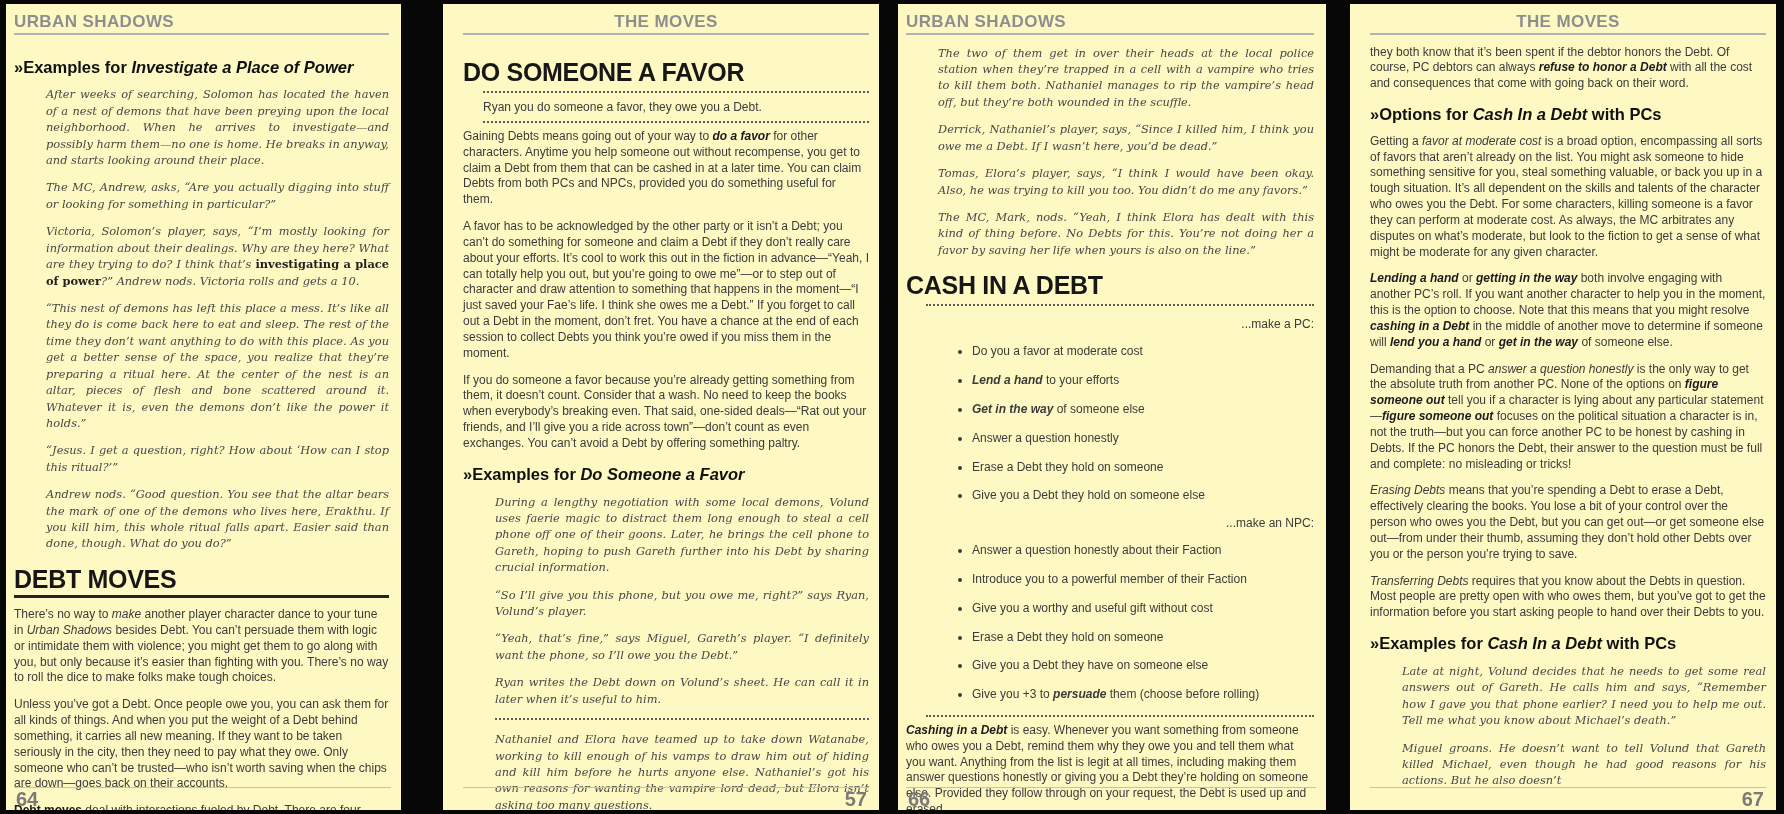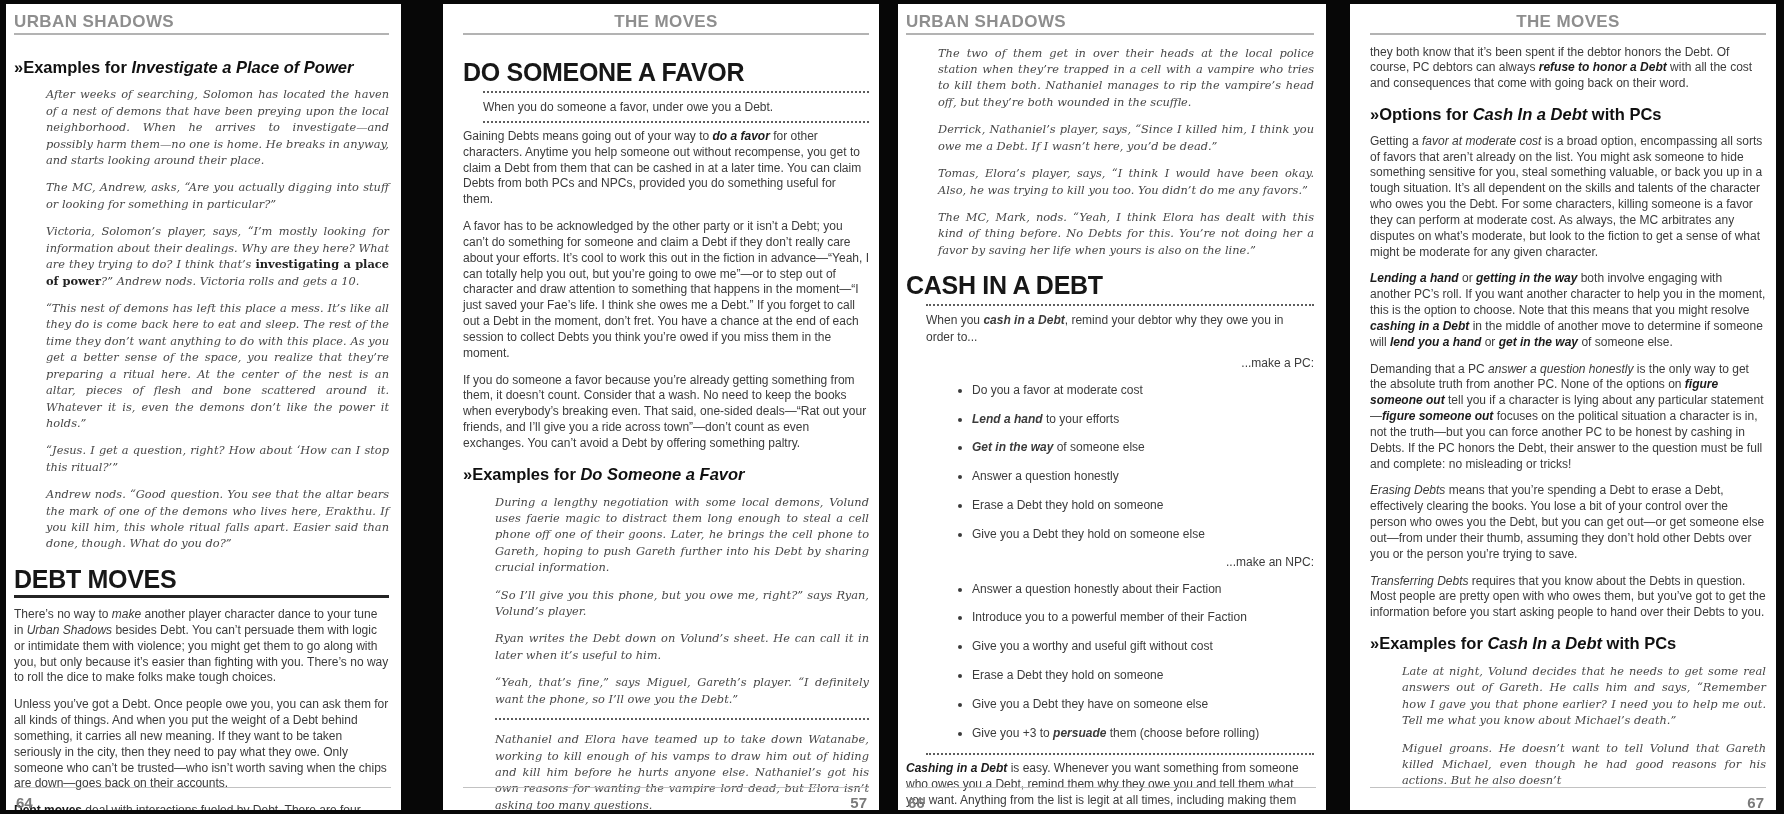--- a/index.html
+++ b/index.html
@@ -1,18 +1,18 @@
 <!DOCTYPE html>
 <html><head>
 <meta charset="utf-8">
 <style>
   html,body{margin:0;padding:0;background:#070707;}
   .spread{position:relative;width:1784px;height:814px;background:#070707;
           font-family:"Liberation Sans",sans-serif;overflow:hidden;}
-  .page{position:absolute;top:4px;height:806px;background:#ffffff;overflow:hidden;box-sizing:border-box;}
+  .page{position:absolute;top:4px;height:806px;background:#fef9c3;overflow:hidden;box-sizing:border-box;}
   .page.p1{left:6px;width:395px;}
   .page.p2{left:443px;width:436px;}
   .page.p3{left:898px;width:428px;}
   .page.p4{left:1350px;width:426px;}
 
   .page-inner{box-sizing:border-box;height:100%;position:relative;}
   .verso .page-inner{padding:0 12px 0 8px;}
   .recto .page-inner{padding:0 10px 0 20px;}
 
   .page-header{margin-top:8px;border-bottom:2px solid #b3b3b3;padding-bottom:1px;
@@ -35,21 +35,21 @@
   .move-text{font-size:12px;line-height:1.35;color:#3b3b3b;margin:5px 0 5px 20px;}
   .move-label{font-size:12px;color:#3b3b3b;margin:11px 0 9px 26px;text-align:right;}
   .bullets{margin:0 0 10px 0;padding-left:66px;color:#3b3b3b;font-size:12px;line-height:1.4;}
   .bullets li{margin:12px 0;}
 
   .dotted{border-top:2px dotted #5c5c5c;height:0;margin:6px 0 6px 20px;}
   .dotted.example-indent{margin:2px 0 11px 32px;}
 
   .footer-rule{position:absolute;left:8px;right:10px;bottom:30px;border-top:1px solid #c2c2c2;}
   .recto .footer-rule{left:20px;}
-  .page-number{position:absolute;bottom:7px;font-size:15px;font-weight:bold;color:#7a7a7a;}
+  .page-number{position:absolute;bottom:7px;font-size:20px;font-weight:bold;color:#7a7a7a;}
   .page-number.left{left:10px;}
   .page-number.right{right:12px;}
 </style>
 </head>
 <body>
 
 <div class="spread">
   <section class="page p1 verso" id="page-0">
       <div class="page-inner">
         <div class="page-header"><span>URBAN SHADOWS</span></div>
@@ -69,48 +69,47 @@
         <div class="footer-rule"></div>
         <div class="page-number left">64</div>
       </div>
     </section>
   <section class="page p2 recto" id="page-1">
       <div class="page-inner">
         <div class="page-header"><span>THE MOVES</span></div>
         <div class="content">
           <div class="h1">DO SOMEONE A FAVOR</div>
           <div class="dotted"></div>
-          <p class="move-text">When you do someone a favor, under owe you a Debt.</p>
+          <p class="move-text">Ryan you do someone a favor, they owe you a Debt.</p>
           <div class="dotted"></div>
           <p class="body">Gaining Debts means going out of your way to <b><i>do a favor</i></b> for other characters. Anytime you help someone out without recompense, you get to claim a Debt from them that can be cashed in at a later time. You can claim Debts from both PCs and NPCs, provided you do something useful for them.</p>
           <p class="body">A favor has to be acknowledged by the other party or it isn’t a Debt; you can’t do something for someone and claim a Debt if they don’t really care about your efforts. It’s cool to work this out in the fiction in advance—“Yeah, I can totally help you out, but you’re going to owe me”—or to step out of character and draw attention to something that happens in the moment—“I just saved your Fae’s life. I think she owes me a Debt.” If you forget to call out a Debt in the moment, don’t fret. You have a chance at the end of each session to collect Debts you think you’re owed if you miss them in the moment.</p>
           <p class="body">If you do someone a favor because you’re already getting something from them, it doesn’t count. Consider that a wash. No need to keep the books when everybody’s breaking even. That said, one-sided deals—“Rat out your friends, and I’ll give you a ride across town”—don’t count as even exchanges. You can’t avoid a Debt by offering something paltry.</p>
           <div class="h2">»Examples for <i>Do Someone a Favor</i></div>
           <p class="example">During a lengthy negotiation with some local demons, Volund uses faerie magic to distract them long enough to steal a cell phone off one of their goons. Later, he brings the cell phone to Gareth, hoping to push Gareth further into his Debt by sharing crucial information.</p>
           <p class="example">“So I’ll give you this phone, but you owe me, right?” says Ryan, Volund’s player.</p>
+          <p class="example">“Yeah, that’s fine,” says Miguel, Gareth’s player. “I definitely want the phone, so I’ll owe you the Debt.”</p>
           <p class="example">Ryan writes the Debt down on Volund’s sheet. He can call it in later when it’s useful to him.</p>
-          <p class="example">“Yeah, that’s fine,” says Miguel, Gareth’s player. “I definitely want the phone, so I’ll owe you the Debt.”</p>
           <div class="dotted example-indent"></div>
           <p class="example">Nathaniel and Elora have teamed up to take down Watanabe, working to kill enough of his vamps to draw him out of hiding and kill him before he hurts anyone else. Nathaniel’s got his own reasons for wanting the vampire lord dead, but Elora isn’t asking too many questions.</p>
         </div>
         <div class="footer-rule"></div>
         <div class="page-number right">57</div>
       </div>
     </section>
   <section class="page p3 verso" id="page-2">
       <div class="page-inner">
         <div class="page-header"><span>URBAN SHADOWS</span></div>
         <div class="content">
           <p class="example">The two of them get in over their heads at the local police station when they’re trapped in a cell with a vampire who tries to kill them both. Nathaniel manages to rip the vampire’s head off, but they’re both wounded in the scuffle.</p>
           <p class="example">Derrick, Nathaniel’s player, says, “Since I killed him, I think you owe me a Debt. If I wasn’t here, you’d be dead.”</p>
           <p class="example">Tomas, Elora’s player, says, “I think I would have been okay. Also, he was trying to kill you too. You didn’t do me any favors.”</p>
           <p class="example">The MC, Mark, nods. “Yeah, I think Elora has dealt with this kind of thing before. No Debts for this. You’re not doing her a favor by saving her life when yours is also on the line.”</p>
           <div class="h1">CASH IN A DEBT</div>
           <div class="dotted"></div>
-          <p class="move-text">When you <b><i>cash in a Debt</i></b>, remind your debtor why they owe you in order to...</p>
           <p class="move-label">...make a PC:</p>
           <ul class="bullets">
             <li>Do you a favor at moderate cost</li>
             <li><b><i>Lend a hand</i></b> to your efforts</li>
             <li><b><i>Get in the way</i></b> of someone else</li>
             <li>Answer a question honestly</li>
             <li>Erase a Debt they hold on someone</li>
             <li>Give you a Debt they hold on someone else</li>
           </ul>
           <p class="move-label">...make an NPC:</p>

